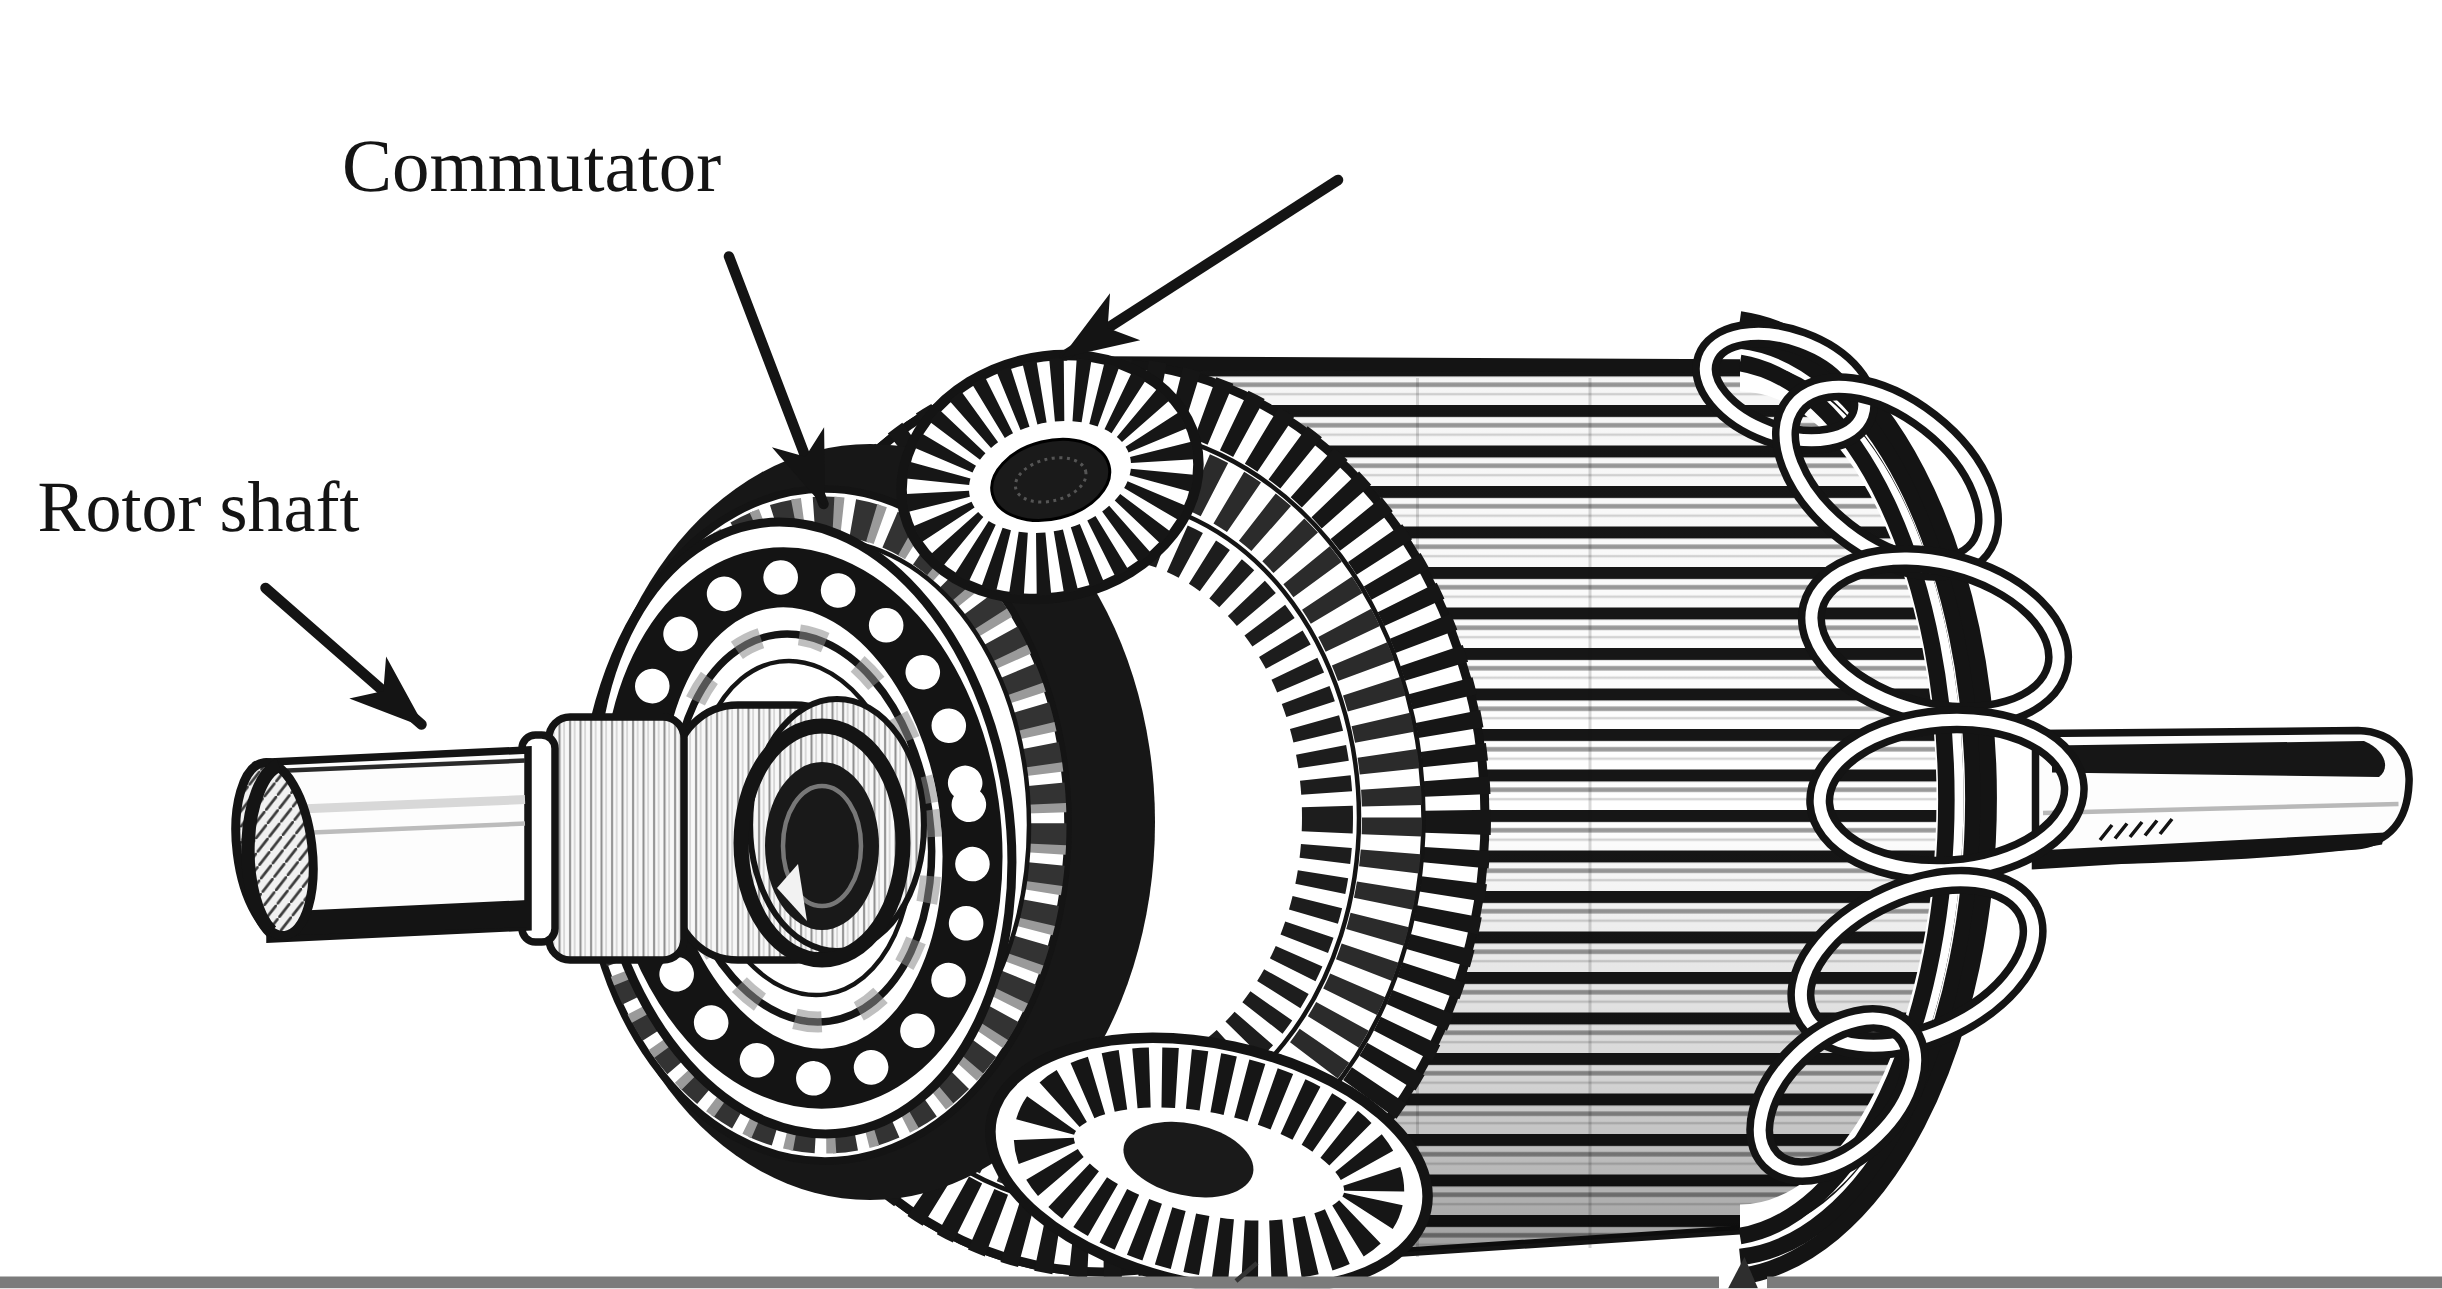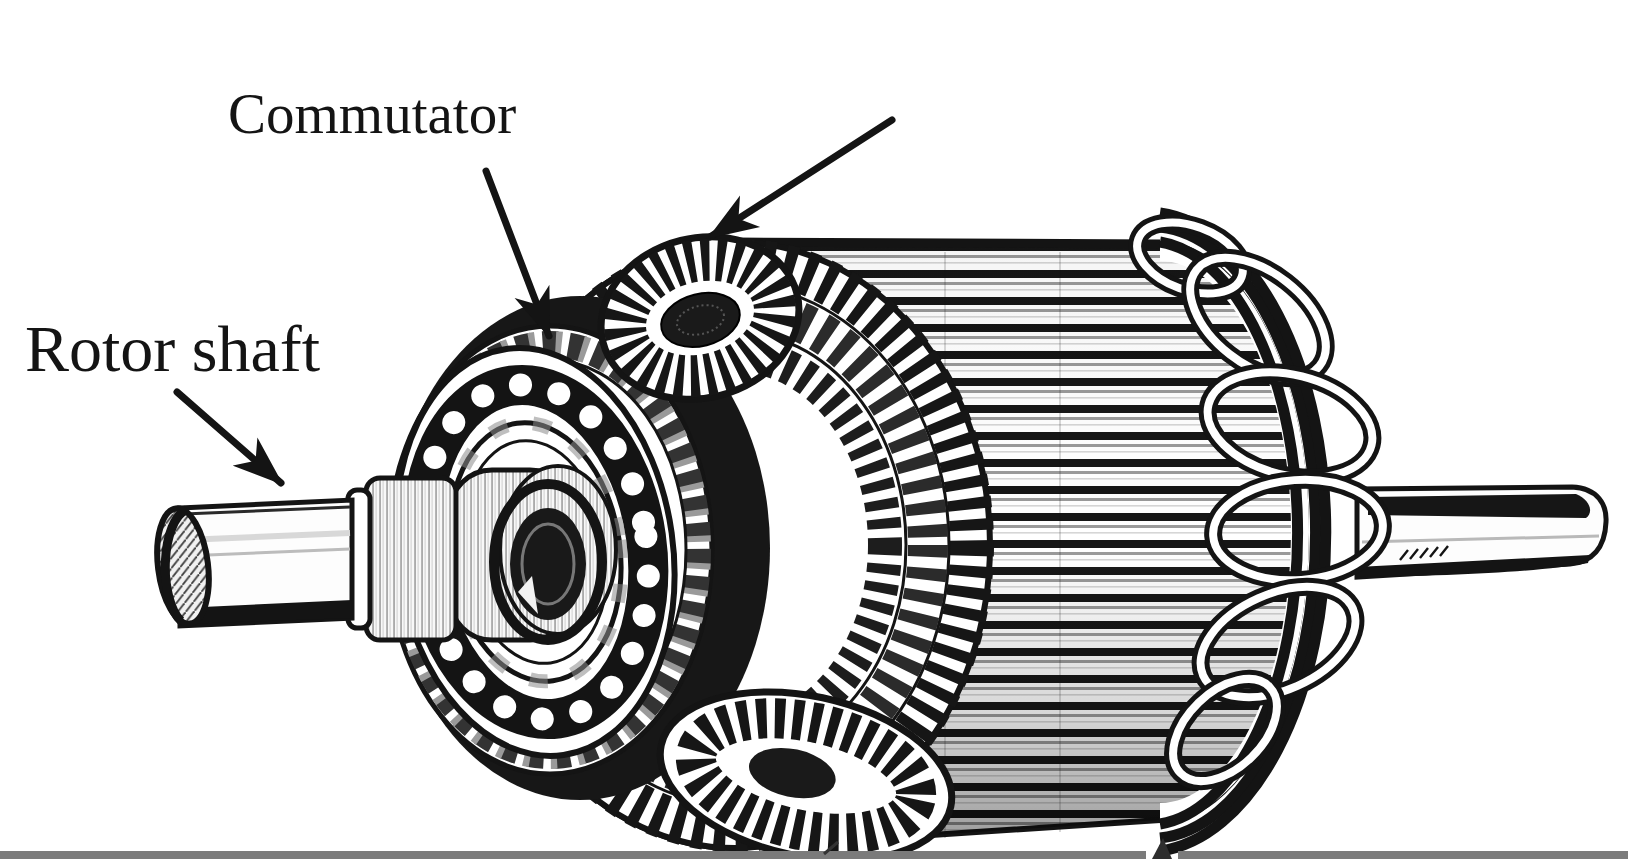--- a/index.html
+++ b/index.html
@@ -11,22 +11,22 @@
     font-family:"Liberation Serif","DejaVu Serif",serif;
   }
   .stage svg{position:absolute;left:0;top:0;}
   .label{
     position:absolute;
     color:#141414;
     white-space:pre-line;
     line-height:1.05;
     letter-spacing:0px;
   }
-  .label.commutator{left:228px;top:84px;font-size:57px;}
-  .label.rotor{left:25px;top:314px;font-size:66px;}
+  .label.commutator{left:228px;top:84px;font-size:50px;}
+  .label.rotor{left:25px;top:314px;font-size:48px;}
   .label.armature{left:915px;top:30px;font-size:73px;}
 </style>
 </head>
 <body>
 
 <div class="stage">
 
 <svg width="1628" height="859" viewBox="0 0 1628 859" xmlns="http://www.w3.org/2000/svg">
   <defs>
     <pattern id="lam" width="12" height="27" patternUnits="userSpaceOnUse">

